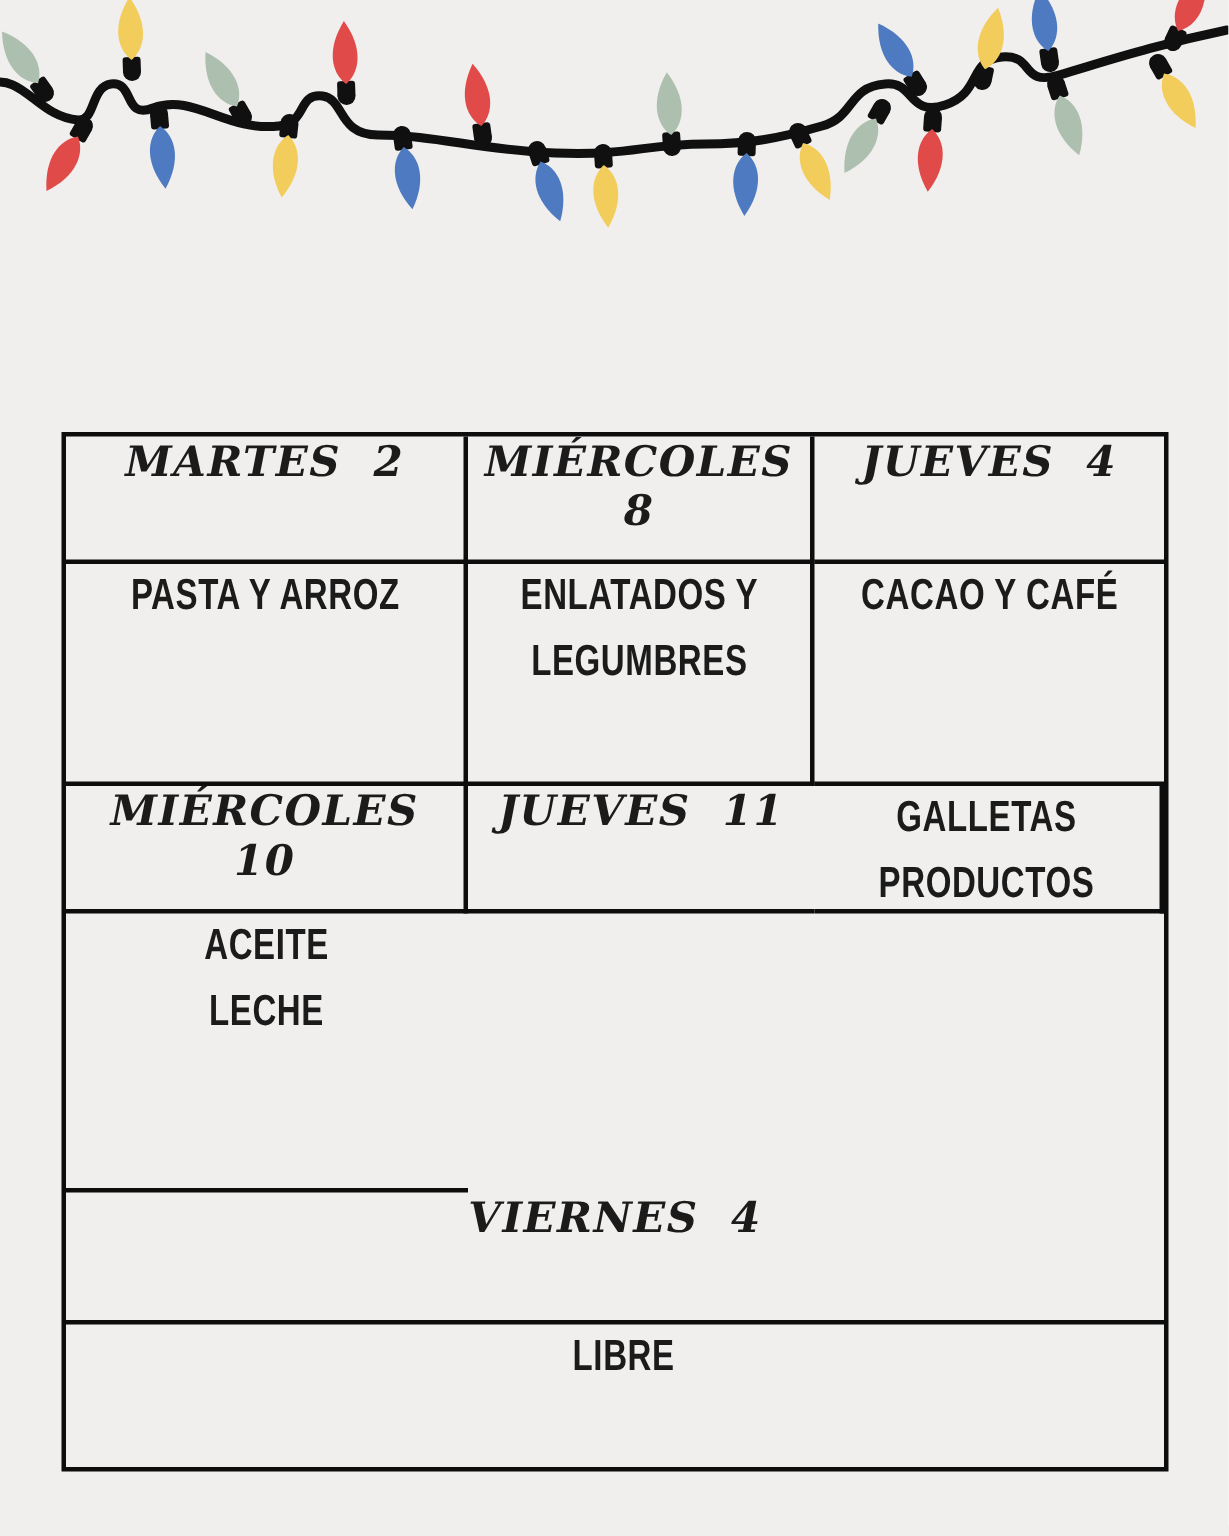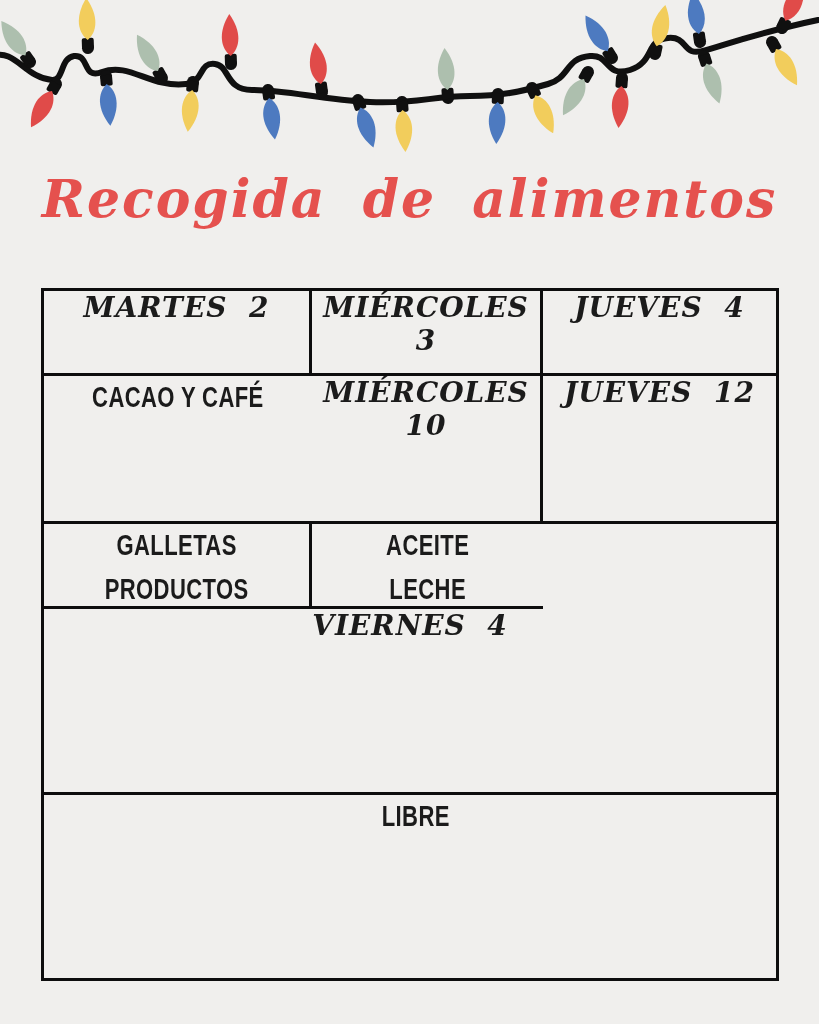--- a/index.html
+++ b/index.html
@@ -222,43 +222,49 @@
           <path class="glass" d="M0,8 C10,16 12,32 0,50 C-12,32 -10,16 0,8 Z"></path>
         </g>
       <g class="bulb yellow" transform="translate(772,42) rotate(-30)">
           <circle class="knot" r="6"></circle>
           <rect class="socket" x="-6" y="-1" width="12" height="11" rx="2"></rect>
           <path class="glass" d="M0,8 C10,16 12,32 0,50 C-12,32 -10,16 0,8 Z"></path>
         </g>
     </g>
   </svg>
 
-  <h1 class="title">Recogida de alimentos</h1>
 
   <div class="schedule">
 
     <div class="cell">
         <span class="script-text">MARTES  2</span>
       </div>
     <div class="cell">
-        <span class="script-text">MIÉRCOLES  3</span>
+        <span class="script-text">MIÉRCOLES  8</span>
       </div>
     <div class="cell last-col">
         <span class="script-text">JUEVES  4</span>
       </div>
 
+    <div class="cell">
+        <span class="block-text">PASTA Y ARROZ</span>
+      </div>
+    <div class="cell">
+        <span class="block-text">ENLATADOS Y
+LEGUMBRES</span>
+      </div>
     <div class="cell last-col">
         <span class="block-text">CACAO Y CAFÉ</span>
       </div>
 
     <div class="cell">
         <span class="script-text">MIÉRCOLES  10</span>
       </div>
     <div class="cell last-col">
-        <span class="script-text">JUEVES  12</span>
+        <span class="script-text">JUEVES  11</span>
       </div>
 
     <div class="cell">
         <span class="block-text">GALLETAS
 PRODUCTOS
 NAVIDEÑOS</span>
       </div>
     <div class="cell last-col">
         <span class="block-text">ACEITE
 LECHE</span>

